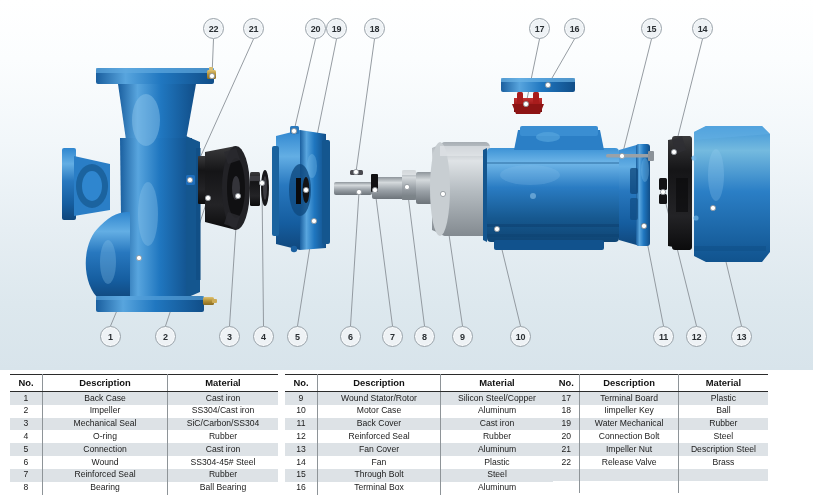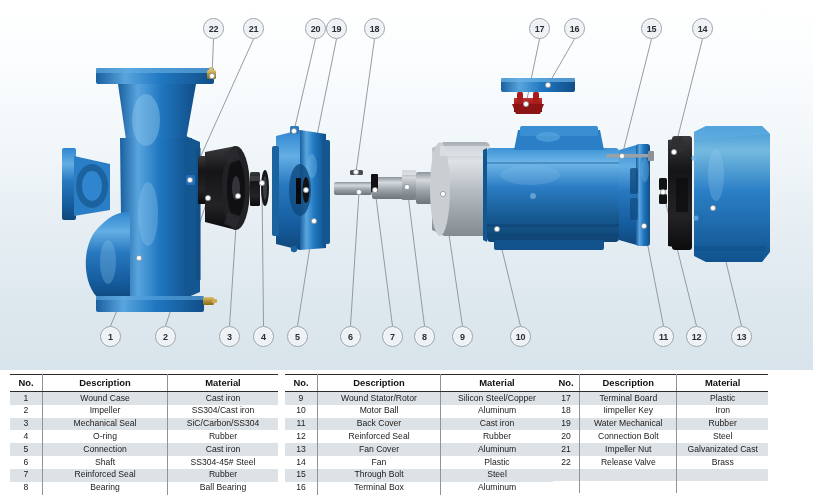--- a/index.html
+++ b/index.html
@@ -390,21 +390,21 @@
     <thead>
       <tr>
         <th class="c-no">No.</th>
         <th class="c-desc">Description</th>
         <th class="c-mat">Material</th>
       </tr>
     </thead>
     <tbody>
         <tr>
           <td class="c-no">1</td>
-          <td class="c-desc">Wound Case</td>
+          <td class="c-desc">Back Case</td>
           <td class="c-mat">Cast iron</td>
         </tr>
         <tr>
           <td class="c-no">2</td>
           <td class="c-desc">Impeller</td>
           <td class="c-mat">SS304/Cast iron</td>
         </tr>
         <tr>
           <td class="c-no">3</td>
           <td class="c-desc">Mechanical Seal</td>
@@ -415,21 +415,21 @@
           <td class="c-desc">O-ring</td>
           <td class="c-mat">Rubber</td>
         </tr>
         <tr>
           <td class="c-no">5</td>
           <td class="c-desc">Connection</td>
           <td class="c-mat">Cast iron</td>
         </tr>
         <tr>
           <td class="c-no">6</td>
-          <td class="c-desc">Shaft</td>
+          <td class="c-desc">Wound</td>
           <td class="c-mat">SS304-45# Steel</td>
         </tr>
         <tr>
           <td class="c-no">7</td>
           <td class="c-desc">Reinforced Seal</td>
           <td class="c-mat">Rubber</td>
         </tr>
         <tr>
           <td class="c-no">8</td>
           <td class="c-desc">Bearing</td>
@@ -447,21 +447,21 @@
       </tr>
     </thead>
     <tbody>
         <tr>
           <td class="c-no">9</td>
           <td class="c-desc">Wound Stator/Rotor</td>
           <td class="c-mat">Silicon Steel/Copper</td>
         </tr>
         <tr>
           <td class="c-no">10</td>
-          <td class="c-desc">Motor Ball</td>
+          <td class="c-desc">Motor Case</td>
           <td class="c-mat">Aluminum</td>
         </tr>
         <tr>
           <td class="c-no">11</td>
           <td class="c-desc">Back Cover</td>
           <td class="c-mat">Cast iron</td>
         </tr>
         <tr>
           <td class="c-no">12</td>
           <td class="c-desc">Reinforced Seal</td>
@@ -500,36 +500,36 @@
     </thead>
     <tbody>
         <tr>
           <td class="c-no">17</td>
           <td class="c-desc">Terminal Board</td>
           <td class="c-mat">Plastic</td>
         </tr>
         <tr>
           <td class="c-no">18</td>
           <td class="c-desc">Iimpeller Key</td>
-          <td class="c-mat">Iron</td>
+          <td class="c-mat">Ball</td>
         </tr>
         <tr>
           <td class="c-no">19</td>
           <td class="c-desc">Water Mechanical</td>
           <td class="c-mat">Rubber</td>
         </tr>
         <tr>
           <td class="c-no">20</td>
           <td class="c-desc">Connection Bolt</td>
           <td class="c-mat">Steel</td>
         </tr>
         <tr>
           <td class="c-no">21</td>
           <td class="c-desc">Impeller Nut</td>
-          <td class="c-mat">Galvanizated Cast</td>
+          <td class="c-mat">Description Steel</td>
         </tr>
         <tr>
           <td class="c-no">22</td>
           <td class="c-desc">Release Valve</td>
           <td class="c-mat">Brass</td>
         </tr>
         <tr class="empty-row">
           <td class="c-no"></td>
           <td class="c-desc"></td>
           <td class="c-mat"></td>

